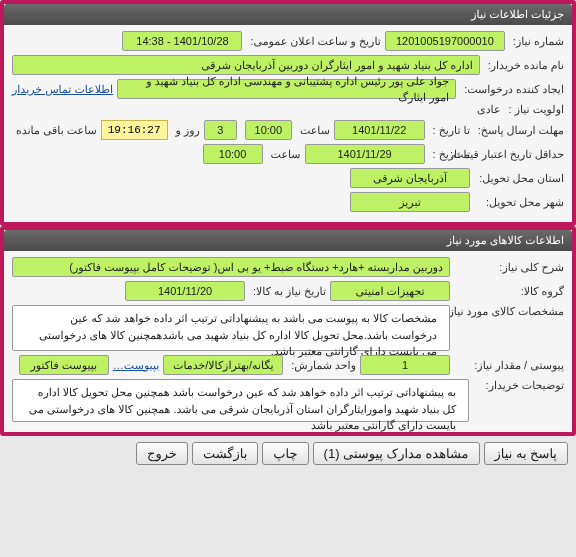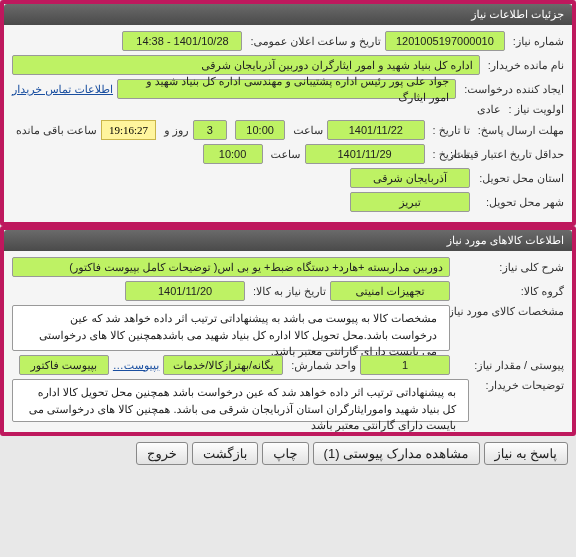--- a/index.html
+++ b/index.html
@@ -55,27 +55,27 @@
 .field.w60 { width: 60px; justify-content: center; }
 .field.w40 { width: 40px; justify-content: center; }
 .link {
   color: #1a4fa0;
   text-decoration: underline;
   cursor: pointer;
 }
 .countdown {
   background: #fff59d;
   border: 1px solid #c9b54a;
-  padding: 2px 0;
+  padding: 2px 6px;
   height: 20px;
   display: inline-flex;
   align-items: center;
   justify-content: center;
   width: 70px;
-  font-family: Liberation Serif, serif;
+  font-family: Liberation Mono, monospace;
 }
 .textarea {
   background: #fff;
   border: 1px solid #999;
   padding: 4px 12px;
   width: 100%;
   color: #222;
   border-radius: 2px;
   line-height: 1.5;
 }

